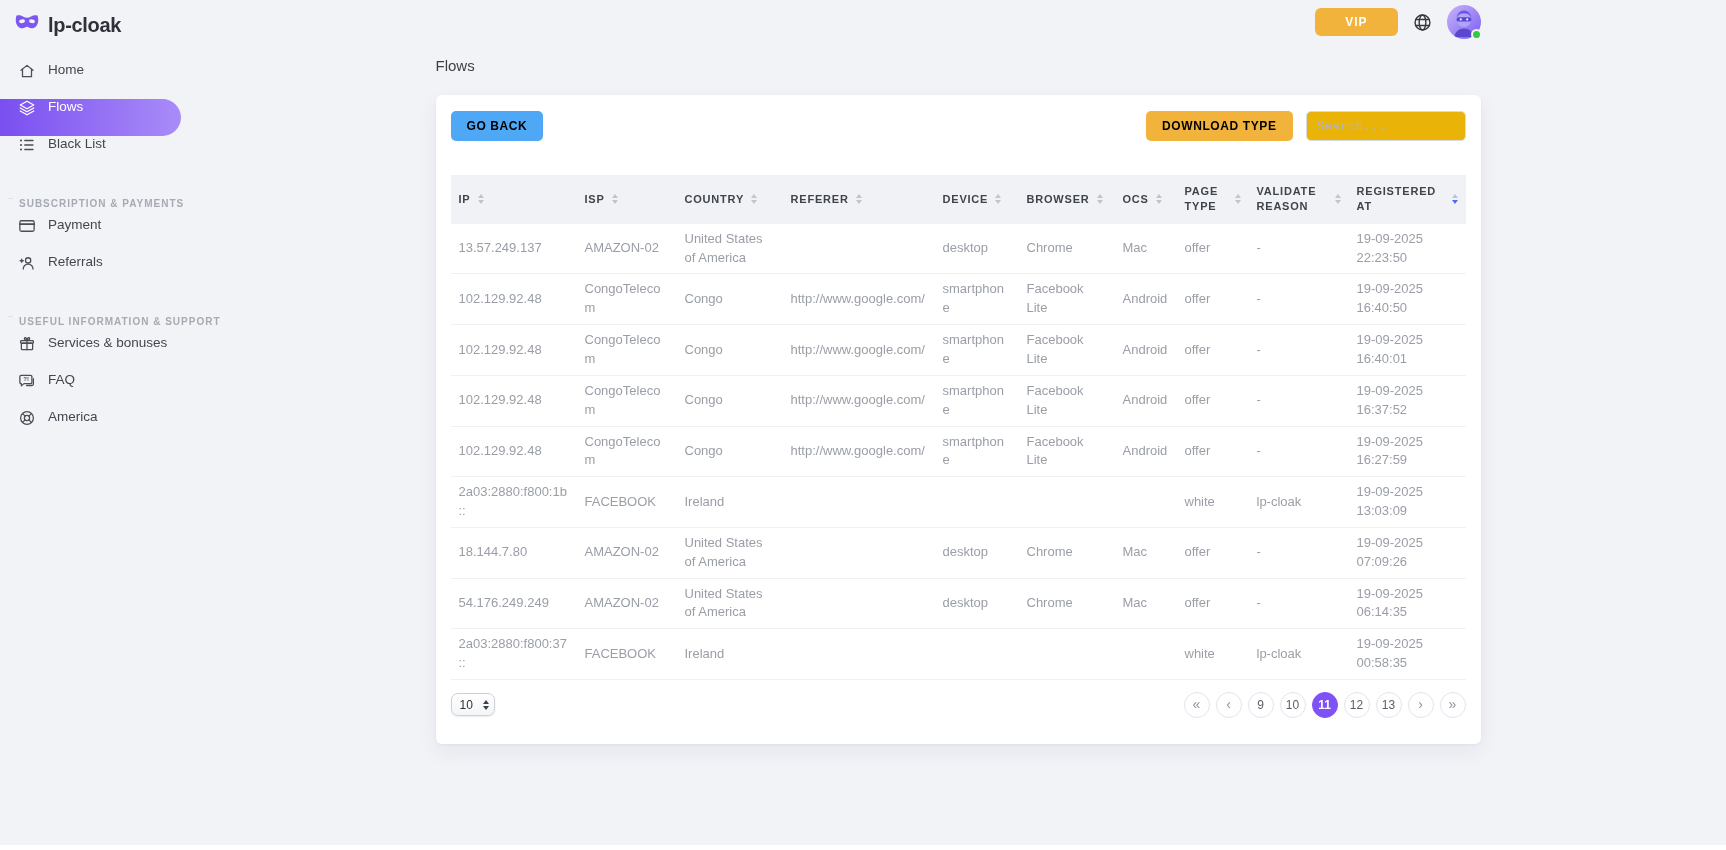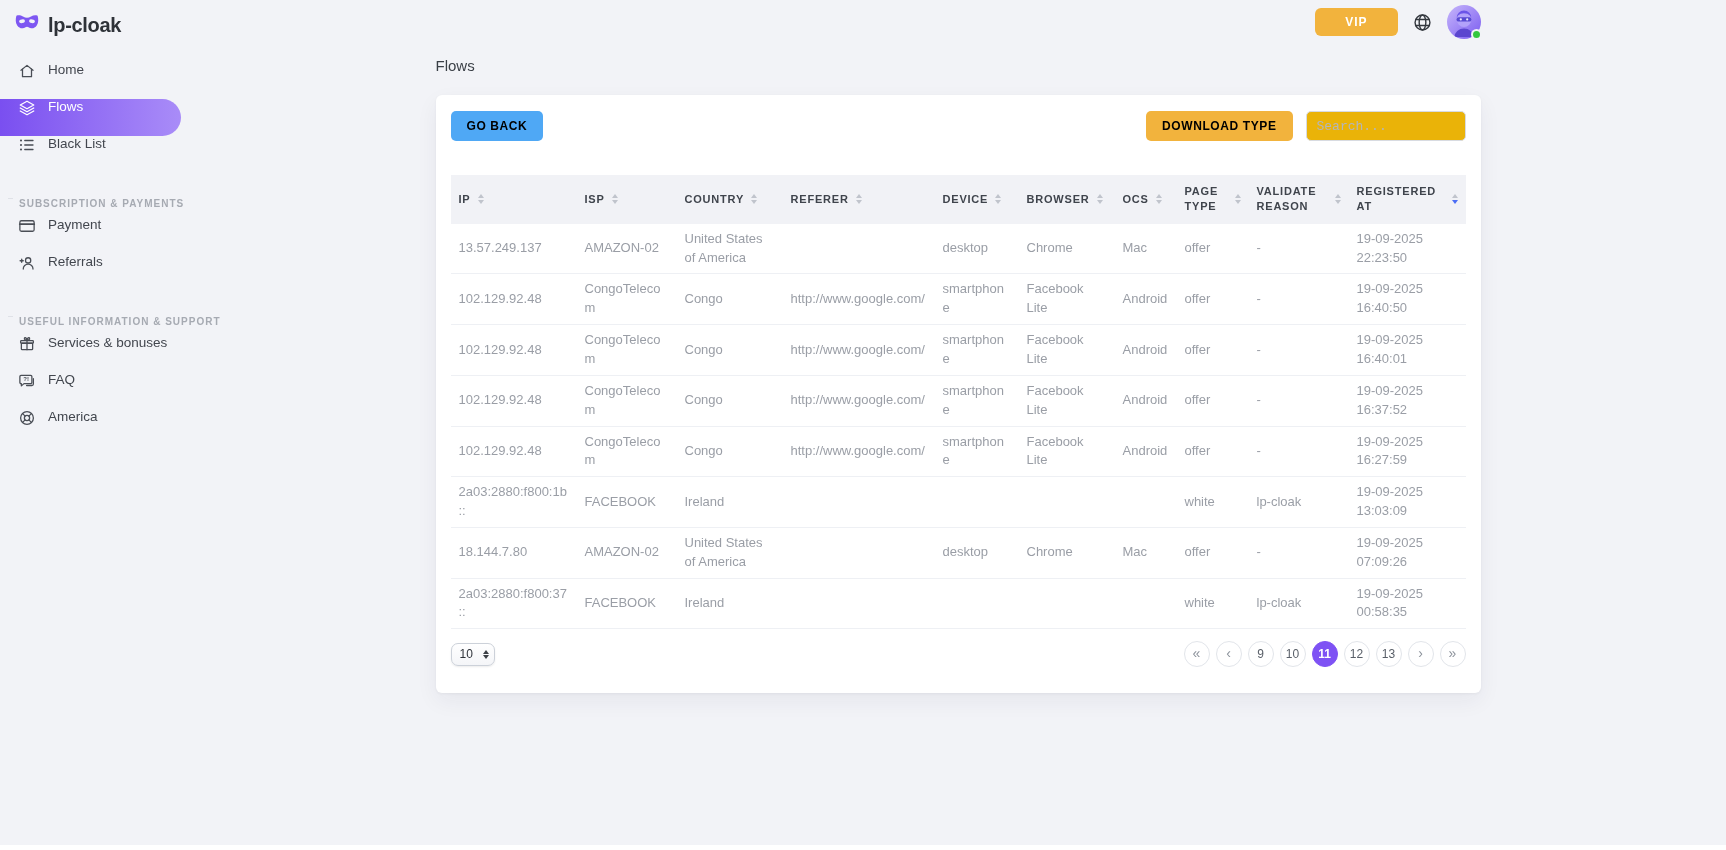--- a/index.html
+++ b/index.html
@@ -418,20 +418,32 @@
             <td>United States of America</td>
             <td></td>
             <td>desktop</td>
             <td>Chrome</td>
             <td>Mac</td>
             <td>offer</td>
             <td>-</td>
             <td>19-09-2025 07:09:26</td>
           </tr>
           <tr>
+            <td>54.176.249.249</td>
+            <td>AMAZON-02</td>
+            <td>United States of America</td>
+            <td></td>
+            <td>desktop</td>
+            <td>Chrome</td>
+            <td>Mac</td>
+            <td>offer</td>
+            <td>-</td>
+            <td>19-09-2025 06:14:35</td>
+          </tr>
+          <tr>
             <td>2a03:2880:f800:37::</td>
             <td>FACEBOOK</td>
             <td>Ireland</td>
             <td></td>
             <td></td>
             <td></td>
             <td></td>
             <td>white</td>
             <td>lp-cloak</td>
             <td>19-09-2025 00:58:35</td>

